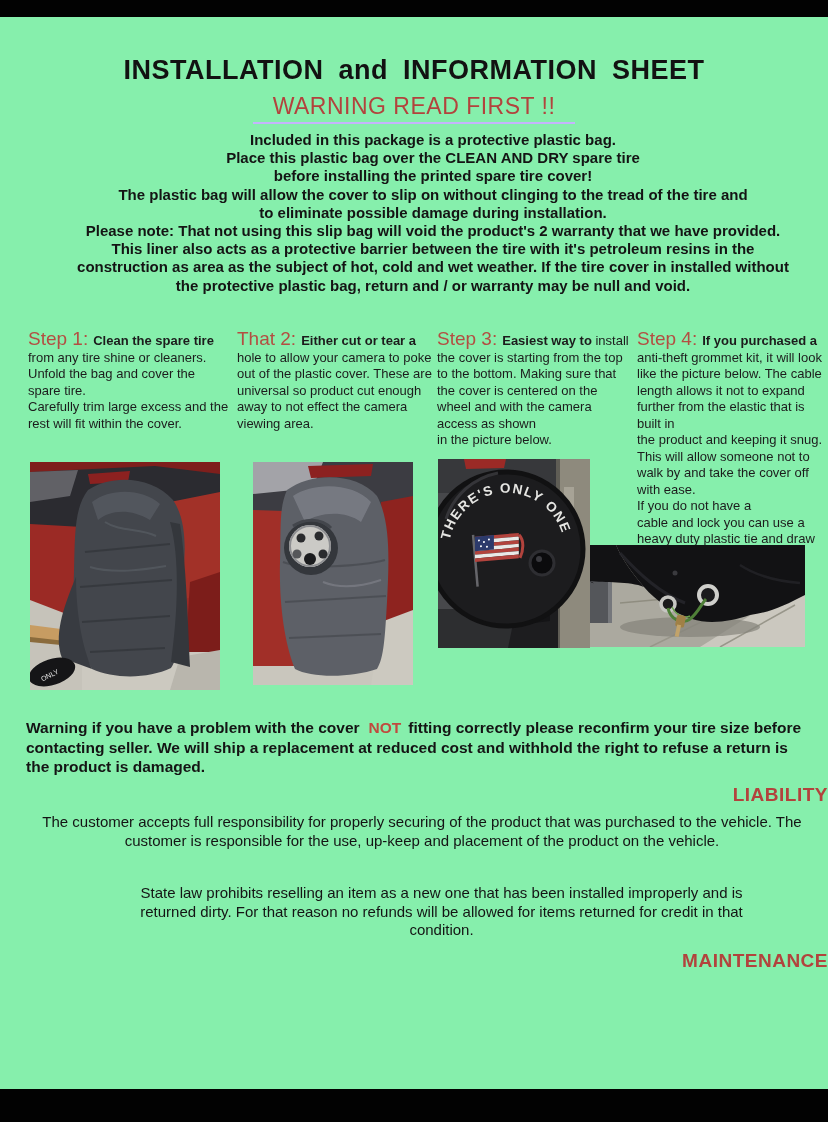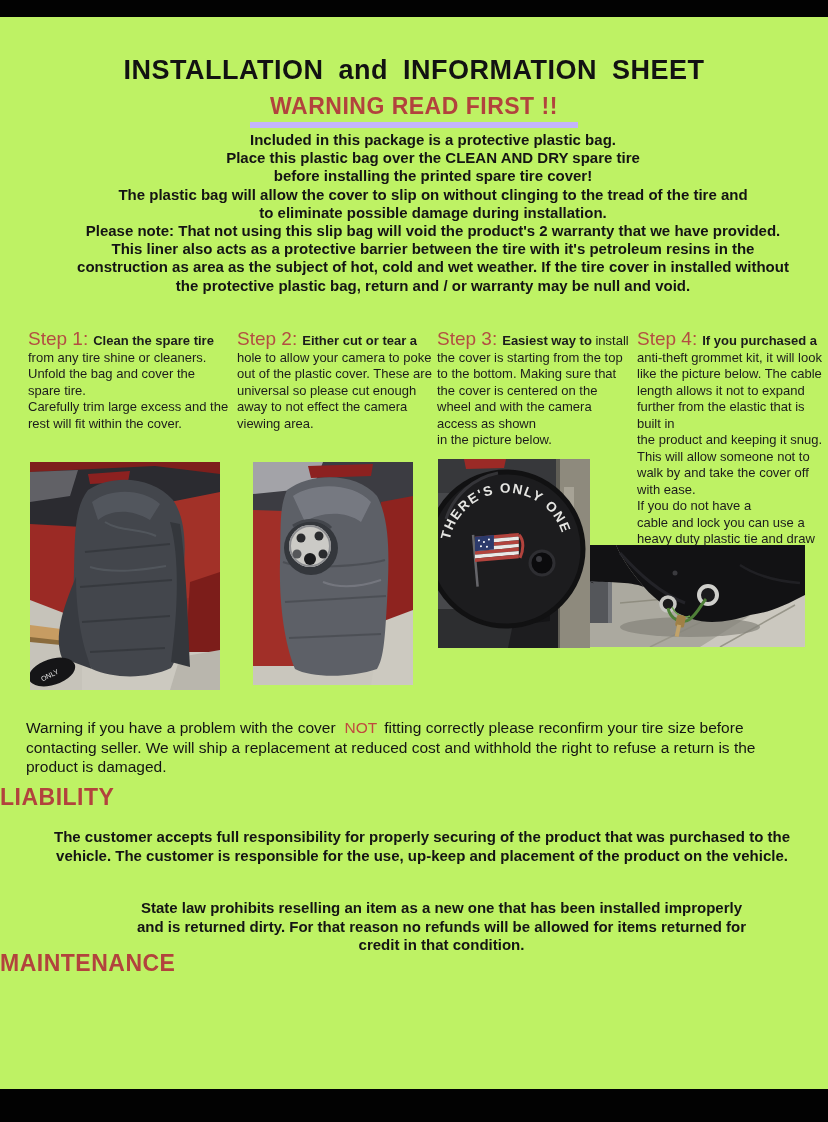--- a/index.html
+++ b/index.html
@@ -1,33 +1,33 @@
 <!DOCTYPE html>
 <html><head>
 <meta charset="utf-8">
 <style>
   * { margin:0; padding:0; box-sizing:border-box; }
   html,body { background:#000; }
   .page {
     position:relative; width:828px; height:1122px; margin:0 auto;
-    background:#bef264; overflow:hidden;
+    background:#86efac; overflow:hidden;
     font-family:"Liberation Sans","DejaVu Sans",sans-serif; color:#161616;
   }
   .bar { position:absolute; left:0; width:828px; background:#020202; }
   .bar.top { top:0; height:17px; }
   .bar.bottom { top:1089px; height:33px; }
 
   .doc-title {
     position:absolute; top:55px; left:0; right:0; text-align:center;
     font-size:27px; font-weight:bold; letter-spacing:.5px; word-spacing:7px; color:#121212;
   }
   .warning-heading-wrap { position:absolute; top:93px; left:0; right:0; text-align:center; }
   .warning-heading {
-    display:inline-block; font-size:23px; font-weight:bold; color:#b2433d;
-    border-bottom:6px solid #c4b5fd; padding:0 20px 2px 20px; letter-spacing:.5px;
+    display:inline-block; font-size:23px; font-weight:normal; color:#b2433d;
+    border-bottom:2px solid #c4b5fd; padding:0 20px 2px 20px; letter-spacing:.5px;
   }
   .intro {
     position:absolute; top:131px; left:0; right:0; text-align:center;
     font-size:15px; font-weight:bold; line-height:18.2px; color:#141414;margin-left:38px;
   }
   .steps { position:absolute; top:331px; left:0; width:676px; height:125px; }
   .step { position:absolute; top:0; font-size:13px; line-height:16.5px; color:#1c1c1c; }
   .step .step-label { font-size:19px; color:#b34e42; margin-right:5px; }
   .step .step-lead { font-weight:bold; }
   .step .step-body { white-space:pre-line;margin-top:32px; }
@@ -37,33 +37,33 @@
   .step.s4 { left:637px; width:186px; }
 
   .photo { position:absolute; display:block; }
   .photo.p1 { left:30px;  top:462px; width:190px; height:228px; }
   .photo.p2 { left:253px; top:462px; width:160px; height:223px; }
   .photo.p3 { left:438px; top:459px; width:152px; height:189px; }
   .photo.p4 { left:590px; top:545px; width:215px; height:102px; }
 
   .warning-note {
     position:absolute; top:718px; left:26px; width:782px;
-    font-size:15.5px; font-weight:normal; line-height:19.5px; color:#141414;
+    font-size:15.5px; font-weight:bold; line-height:19.5px; color:#141414;
   }
   .warning-note .hl { color:#c04a3e; margin:0 7px 0 9px; }
 
   .section-heading {
-    position:absolute; left:0; right:0; text-align:left;
-    font-size:23px; font-weight:bold; color:#b2433d; letter-spacing:.5px;
+    position:absolute; left:0; right:0; text-align:right;
+    font-size:19px; font-weight:bold; color:#b2433d; letter-spacing:.5px;
   }
   .section-heading.liability   { top:784px; }
   .section-heading.maintenance { top:950px; }
 
   .para { position:absolute; left:16px; right:0; text-align:center;
-          font-size:15px; font-weight:bold; line-height:18.5px; color:#141414;margin-top:15px; }
+          font-size:15px; font-weight:normal; line-height:18.5px; color:#141414; }
   .para.liab1 { top:813px; padding:0 16px; }
   .para.liab2 { top:884px;padding-left:39px; }
   .para.liab2 .inner { display:inline-block; max-width:630px; }
   .para.maint { top:984px; padding:0 24px; }
 </style>
 </head>
 <body>
 
 <div class="page">
   <div class="bar top"></div>
@@ -87,22 +87,22 @@
   </div>
 
   <div class="steps">
     <div class="step s1">
       <span class="step-label">Step 1:</span><span class="step-lead">Clean the spare tire</span>
       <span class="step-body">from any tire shine or cleaners.
  Unfold the bag and cover the spare tire.
 Carefully trim large excess and the rest will fit within the cover.</span>
     </div>
     <div class="step s2">
-      <span class="step-label">Step 2:</span><span class="step-lead">Either cut or tear a</span>
-      <span class="step-body">hole to allow your camera to poke out of the plastic cover. These are universal so please cut enough away to not effect the camera viewing area.</span>
+      <span class="step-label">That 2:</span><span class="step-lead">Either cut or tear a</span>
+      <span class="step-body">hole to allow your camera to poke out of the plastic cover. These are universal so product cut enough away to not effect the camera viewing area.</span>
     </div>
     <div class="step s3">
       <span class="step-label">Step 3:</span><span class="step-lead">Easiest way to</span>
       <span class="step-body">install the cover is starting from the top to the bottom. Making sure that the cover is centered on the wheel and with the camera access as shown
 in the picture below.</span>
     </div>
     <div class="step s4">
       <span class="step-label">Step 4:</span><span class="step-lead">If you purchased a</span>
       <span class="step-body">anti-theft grommet kit, it will look like the picture below. The cable length allows it not to expand further from the elastic that is built in
 the product and keeping it snug. This will allow someone not to walk by and take the cover off with ease.

